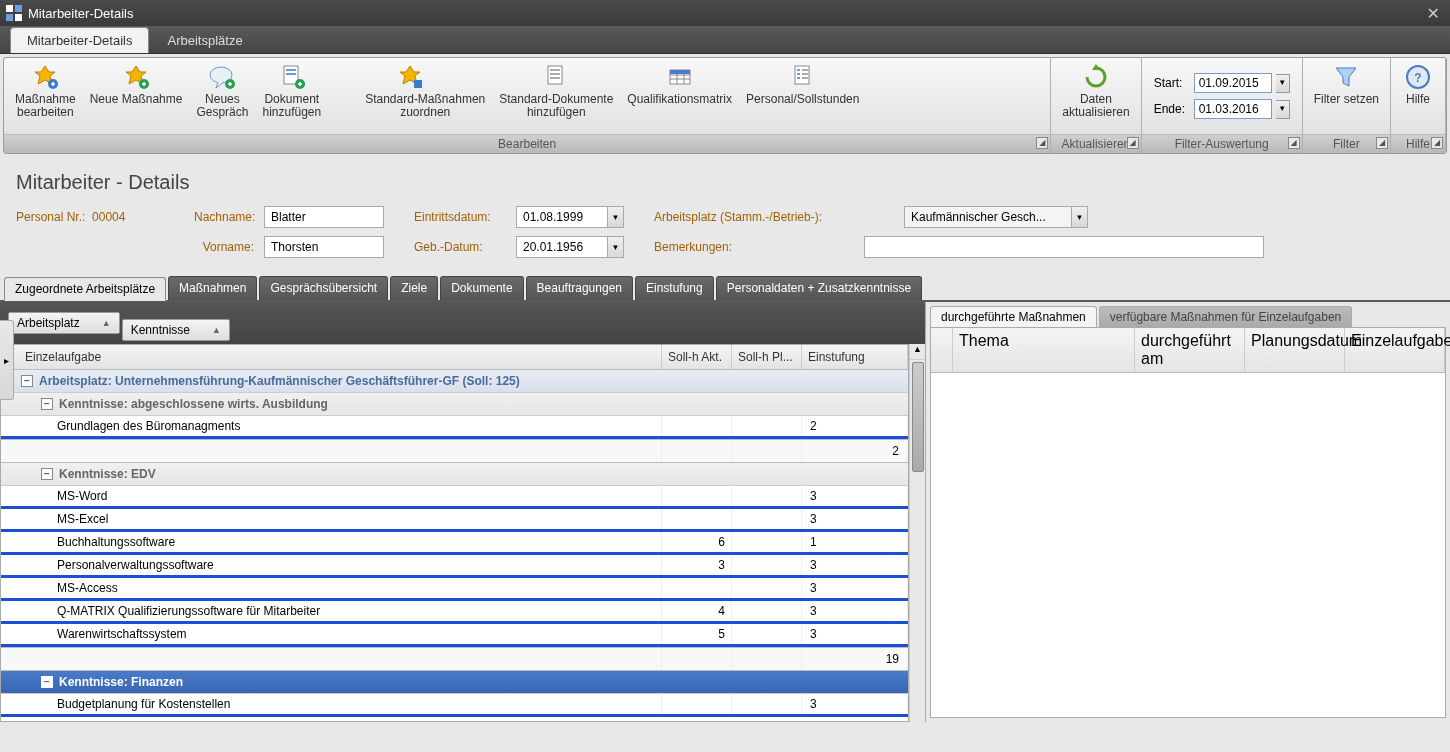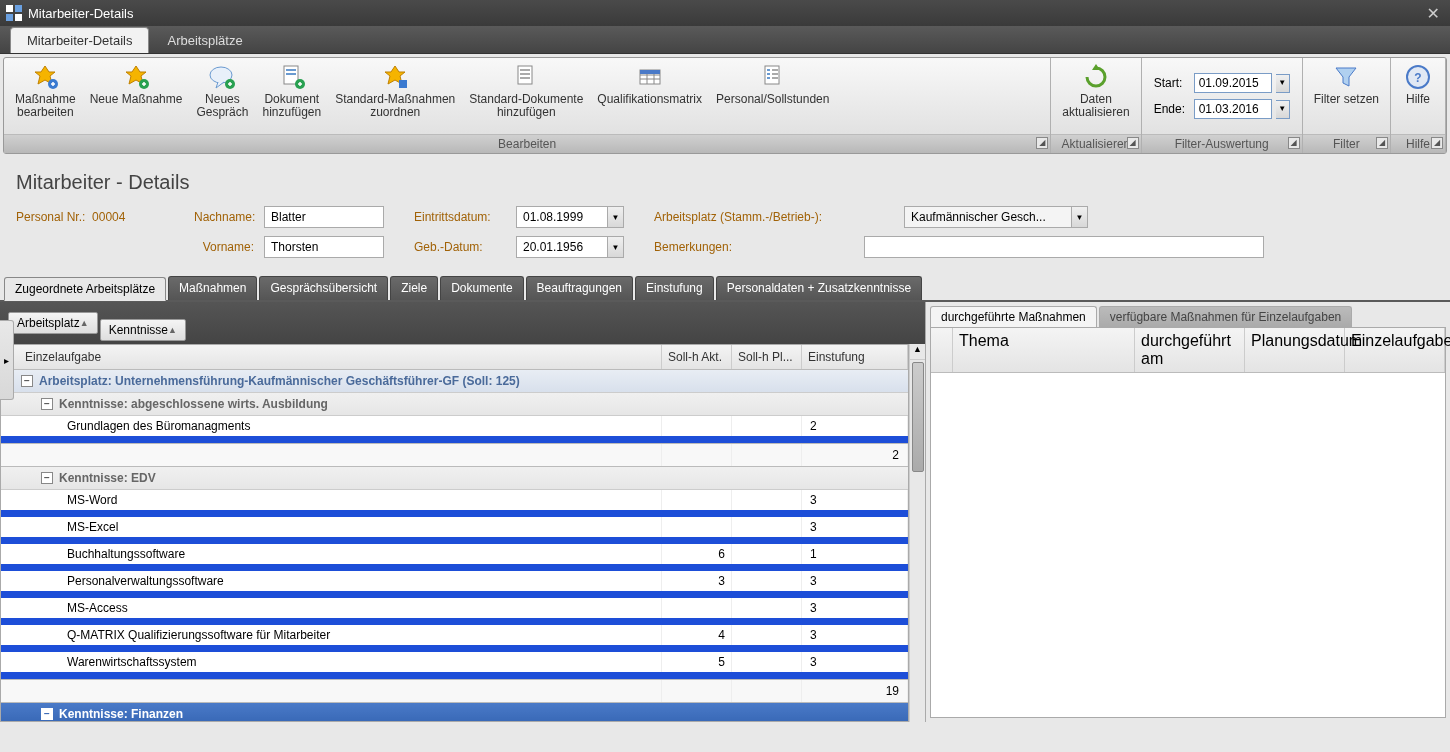--- a/index.html
+++ b/index.html
@@ -55,39 +55,39 @@
 .sub-tab { padding: 4px 10px; margin-right: 2px; background: linear-gradient(#6a6a6a,#555); color: #fff; border-radius: 3px 3px 0 0; cursor: pointer; font-size: 12px; border: 1px solid #444; border-bottom: none; }
 .sub-tab.active { background: #e8e8e8; color: #000000; border: 1px solid #888; border-bottom: 1px solid #e8e8e8; position: relative; top: 1px; }
 
 
 .main-split { display: flex; height: 420px; background: #e8e8e8; }
 .left-pane { flex: 1; display: flex; flex-direction: column; border-right: 1px solid #aaa; min-width: 0; }
 .right-pane { width: 524px; display: flex; flex-direction: column; }
 
 
 .groupby-bar { background: linear-gradient(#555,#444); height: 42px; display: flex; align-items: center; padding: 4px 8px; gap: 6px; }
-.group-chip { background: linear-gradient(#f4f4f4,#dedede); border: 1px solid #999; padding: 3px 8px; border-radius: 2px; font-size: 12px; display: flex; align-items: center; gap: 0; cursor: pointer; }
+.group-chip { background: linear-gradient(#f4f4f4,#dedede); border: 1px solid #999; padding: 3px 8px; border-radius: 2px; font-size: 12px; display: flex; align-items: center; gap: 22px; cursor: pointer; }
 .group-chip .sort-arrow { font-size: 9px; color: #666; }
 .group-chip.second { margin-top: 14px; margin-left: -4px; }
 
 
 .grid-wrap { flex: 1; overflow: auto; background: #fff; border: 1px solid #aaa; margin: 0; position: relative; }
 .grid-header { display: flex; background: linear-gradient(#f4f4f4,#e4e4e4); border-bottom: 1px solid #bbb; position: sticky; top: 0; }
 .gh-cell { padding: 5px 6px; border-right: 1px solid #ccc; font-size: 12px; color: #333; }
 .gh-cell.c1 { flex: 1; padding-left: 24px; }
 .gh-cell.c2 { width: 70px; }
 .gh-cell.c3 { width: 70px; }
 .gh-cell.c4 { width: 106px; }
 .grid-body { }
 .group-row { background: linear-gradient(#e8edf4,#d8e0ec); border-bottom: 1px solid #ccc; padding: 4px 6px; display: flex; align-items: center; color: #4a6a9a; font-weight: bold; font-size: 12px; }
 .group-row.lvl1 { padding-left: 20px; }
 .group-row.lvl2 { padding-left: 40px; background: linear-gradient(#f0f0f0,#e6e6e6); color: #666; }
 .group-row.selected { background: linear-gradient(#4a7ac8,#3666b4); color: #fff; }
 .group-toggle { width: 12px; height: 12px; border: 1px solid #888; background: #fff; color: #555; font-size: 10px; line-height: 10px; text-align: center; margin-right: 6px; cursor: pointer; flex-shrink: 0; }
-.data-row { display: flex; border-bottom: 7px solid #1d4ed8; padding-left: 10px; }
+.data-row { display: flex; border-bottom: 3px solid #1d4ed8; }
 .data-row .dc { padding: 3px 6px; border-right: 1px solid #eee; font-size: 12px; }
 .data-row .dc.c1 { flex: 1; padding-left: 56px; }
 .data-row .dc.c2 { width: 70px; text-align: right; }
 .data-row .dc.c3 { width: 70px; text-align: right; }
 .data-row .dc.c4 { width: 106px; text-align: left; padding-left: 8px; }
 .summary-row { display: flex; border-top: 1px solid #bbb; border-bottom: 1px solid #bbb; background: #f8f8f8; }
 .summary-row .dc { padding: 4px 6px; border-right: 1px solid #eee; font-size: 12px; }
 .summary-row .dc.c1 { flex: 1; }
 .summary-row .dc.c2 { width: 70px; }
 .summary-row .dc.c3 { width: 70px; }
@@ -182,21 +182,21 @@
         <span class="label" style="white-space:pre-line;">Dokument
 hinzufügen</span>
       </div>
       <div class="ribbon-btn" style="min-width:120px;">
         <span class="icon">
             <svg width="28" height="26">
               <path d="M14 2 L18 8 L24 8 L19 12 L21 20 L14 16 L7 20 L9 12 L4 8 L10 8 Z" fill="#f5b400" stroke="#c08000"></path>
               <rect x="18" y="16" width="8" height="8" fill="#3a7ad0"></rect>
             </svg>
           </span>
-        <span class="label" style="white-space:pre-line;">Standard-Maßnahmen
+        <span class="label" style="white-space:pre-line;margin-left:30px;">Standard-Maßnahmen
 zuordnen</span>
       </div>
       <div class="ribbon-btn" style="min-width:120px;">
         <span class="icon">
             <svg width="28" height="26">
               <rect x="6" y="2" width="14" height="18" fill="#fff" stroke="#888"></rect>
               <rect x="8" y="5" width="10" height="2" fill="#aaa"></rect>
               <rect x="8" y="9" width="10" height="2" fill="#aaa"></rect>
               <rect x="8" y="13" width="10" height="2" fill="#aaa"></rect>
             </svg>

